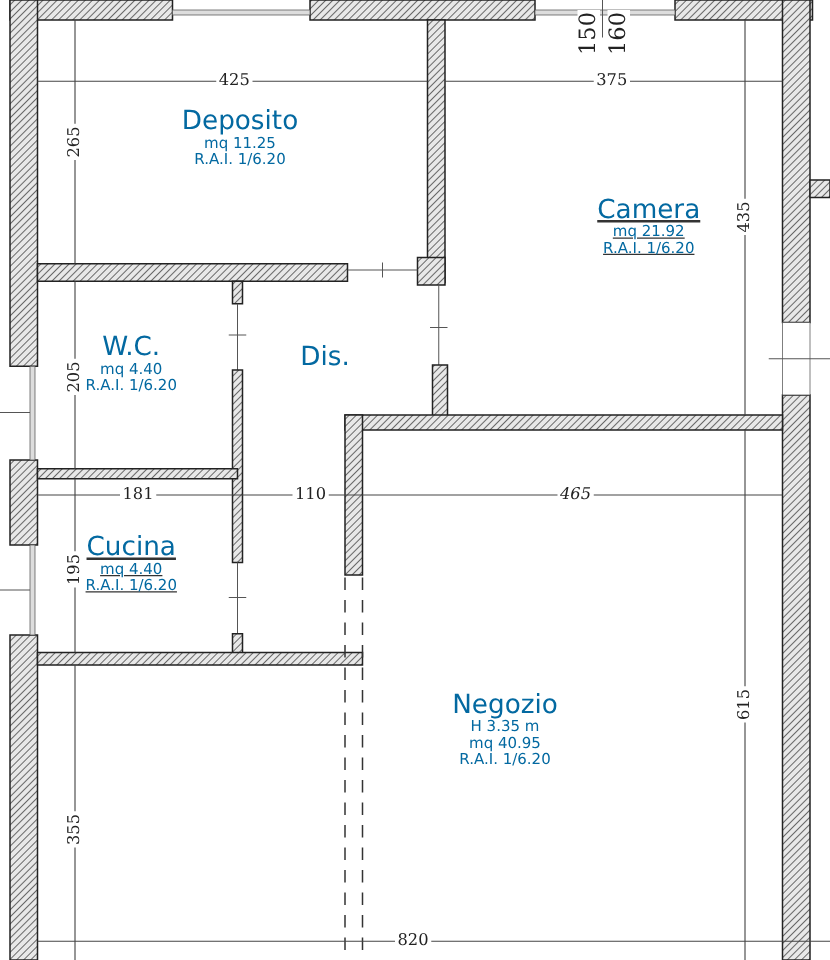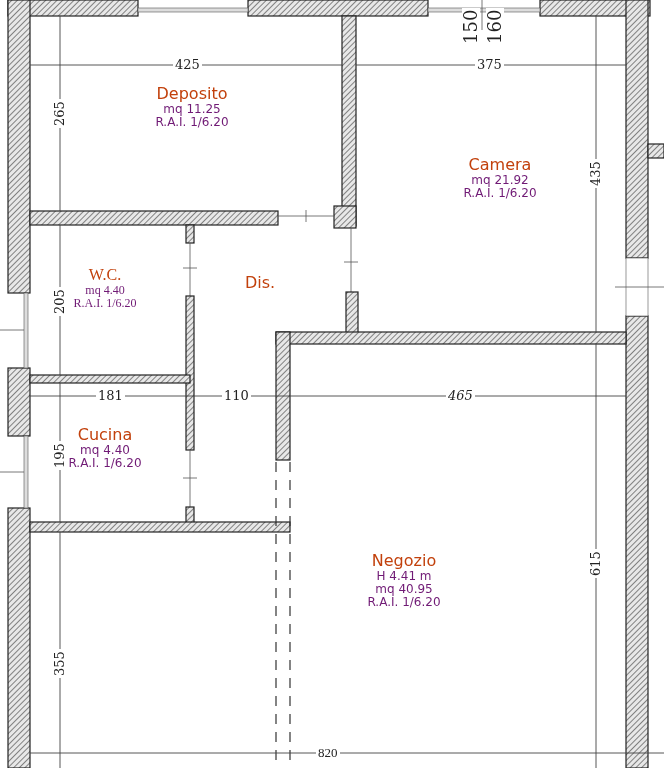--- a/index.html
+++ b/index.html
@@ -4,22 +4,22 @@
 <style>
   html, body { margin:0; padding:0; background:#ffffff; }
   #plan { position:relative; width:664px; height:768px; overflow:hidden; background:#fff;
           font-family:"DejaVu Sans", "Liberation Sans", sans-serif; color:#333; }
   svg { position:absolute; left:0; top:0; }
   .wall { fill:url(#hatch); stroke:#222; stroke-width:1.2; }
   .dim { stroke:#444; stroke-width:0.9; fill:none; }
   .thin { stroke:#555; stroke-width:0.8; fill:none; }
   .dash { stroke:#333; stroke-width:1.2; stroke-dasharray:10 8; fill:none; }
   .lbl { position:absolute; text-align:center; transform:translateX(-50%); white-space:nowrap; line-height:1.1; }
-  .room-name { font-size:16px; color:#c2410c; }
-  .room-info { font-size:12px; color:#701a75; }
+  .room-name { font-size:21px; color:#0369a1; }
+  .room-info { font-size:12px; color:#0369a1; }
   .dimtxt { position:absolute; font-family:"DejaVu Serif","Liberation Serif",serif; font-size:13px; color:#222; background:#fff; padding:0 2px; line-height:1; }
   .vert { transform-origin:left top; transform:rotate(-90deg); }
   .vert-big { font-size:18px; }
 </style>
 </head>
 <body>
 
 <div id="plan">
   <svg width="664" height="768" viewBox="0 0 664 768">
     <defs>
@@ -98,56 +98,56 @@
       <line class="dim" x1="30" y1="753" x2="664" y2="753"></line>
     </g>
   </svg>
 
   <div class="lbl" style="left:192px; top:85px;">
     <div class="room-name">Deposito</div>
     <div class="room-info">mq 11.25</div>
     <div class="room-info">R.A.I. 1/6.20</div>
   </div>
 
-  <div class="lbl" style="left:500px; top:156px;">
+  <div class="lbl" style="left:519px; top:156px;text-decoration:underline;">
     <div class="room-name">Camera</div>
     <div class="room-info">mq 21.92</div>
     <div class="room-info">R.A.I. 1/6.20</div>
   </div>
 
-  <div class="lbl" style="left:105px; top:266px;font-family:Liberation Serif, serif;">
+  <div class="lbl" style="left:105px; top:266px;">
     <div class="room-name">W.C.</div>
     <div class="room-info">mq 4.40</div>
     <div class="room-info">R.A.I. 1/6.20</div>
   </div>
 
   <div class="lbl" style="left:260px; top:274px;text-align:right;">
     <div class="room-name">Dis.</div>
   </div>
 
-  <div class="lbl" style="left:105px; top:426px;">
+  <div class="lbl" style="left:105px; top:426px;text-decoration:underline;">
     <div class="room-name">Cucina</div>
     <div class="room-info">mq 4.40</div>
     <div class="room-info">R.A.I. 1/6.20</div>
   </div>
 
   <div class="lbl" style="left:404px; top:552px;">
     <div class="room-name">Negozio</div>
-    <div class="room-info">H 4.41 m</div>
+    <div class="room-info">H 3.35 m</div>
     <div class="room-info">mq 40.95</div>
     <div class="room-info">R.A.I. 1/6.20</div>
   </div>
 
   <span class="dimtxt" style="left:173px; top:58px;text-align:right;">425</span>
   <span class="dimtxt" style="left:475px; top:58px;">375</span>
   <span class="dimtxt vert" style="left:53px; top:128px;">265</span>
   <span class="dimtxt vert" style="left:589px; top:188px;">435</span>
   <span class="dimtxt vert vert-big" style="left:462px; top:46px;">150</span>
   <span class="dimtxt vert vert-big" style="left:486px; top:46px;">160</span>
   <span class="dimtxt vert" style="left:53px; top:316px;">205</span>
   <span class="dimtxt" style="left:96px; top:389px;">181</span>
-  <span class="dimtxt" style="left:222px; top:389px;">110</span>
+  <span class="dimtxt" style="left:234px; top:389px;">110</span>
   <span class="dimtxt" style="left:446px; top:389px;font-style:italic;">465</span>
   <span class="dimtxt vert" style="left:53px; top:470px;">195</span>
   <span class="dimtxt vert" style="left:53px; top:678px;">355</span>
   <span class="dimtxt vert" style="left:589px; top:578px;">615</span>
-  <span class="dimtxt" style="left:316px; top:746px;font-family:Liberation Serif, serif;">820</span>
+  <span class="dimtxt" style="left:316px; top:746px;">820</span>
 </div>
 
 </body></html>

